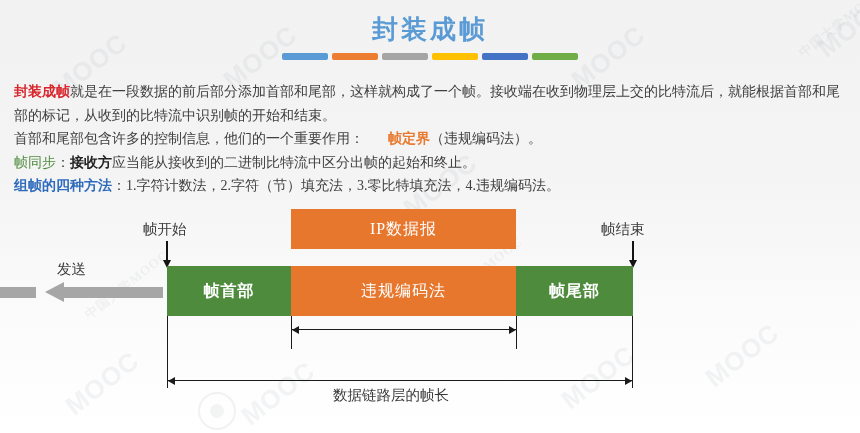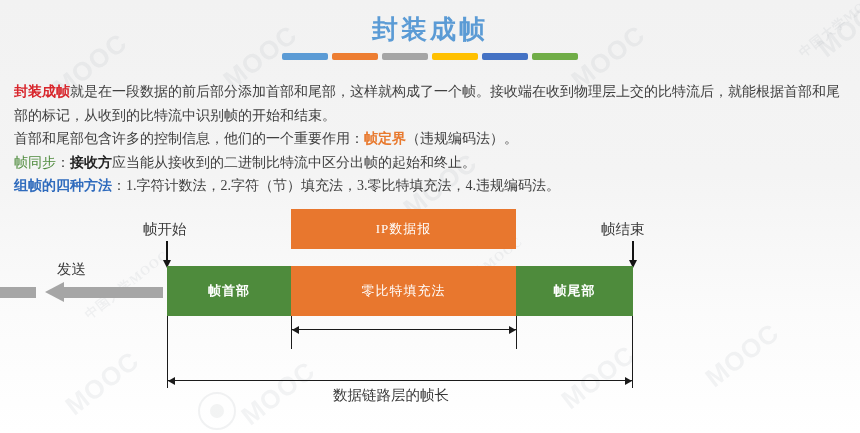--- a/index.html
+++ b/index.html
@@ -84,21 +84,21 @@
     left: 14px;
     top: 80px;
     width: 836px;
     font-size: 14px;
     line-height: 23.5px;
     color: #404040;
     font-family: "Liberation Serif", "DejaVu Serif", serif;
   }
   #body-text p { margin: 0; }
   .kw-red    { color: #d8262c; font-weight: 700; }
-  .kw-orange { color: #e8792e; font-weight: 700; }
+  .kw-orange { color: #e8792e; font-weight: 700; margin-left: 24px; }
   .kw-green  { color: #4e8b3c; font-weight: 400; }
   .kw-blue   { color: #2f6bbd; font-weight: 700; }
   .kw-bold   { color: #222222; font-weight: 700; }
 
   
   #diagram {
     position: absolute;
     left: 0; top: 196px;
     width: 860px; height: 237px;
   }
@@ -111,21 +111,21 @@
     font-family: "Liberation Serif", "DejaVu Serif", serif;
   }
 
   .box {
     position: absolute;
     box-sizing: border-box;
     display: flex;
     align-items: center;
     justify-content: center;
     color: #ffffff;
-    font-size: 13px;
+    font-size: 16px;
     letter-spacing: 1px;
     font-family: "Liberation Serif", "DejaVu Serif", serif;
   }
   .box-ip    { background: #e8772e; }
   .box-green { background: #4e8b3c; font-weight: bold; }
   .box-or    { background: #e8772e; }
 
   
   .vtick {
     position: absolute;
@@ -241,21 +241,21 @@
     <div id="send-stub" style="left:0px; top:91px;"></div>
     <div id="send-arrow" style="left:45px; top:86px; width:120px; height:21px;">
       <div class="head"></div>
       <div class="shaft"></div>
     </div>
 
     <div class="box box-green" style="left:167px; top:70px; width:124px; height:50px;">
       <span>帧首部</span>
     </div>
     <div class="box box-or" style="left:291px; top:70px; width:225px; height:50px;">
-      <span>零比特填充法</span>
+      <span>违规编码法</span>
     </div>
     <div class="box box-green" style="left:516px; top:70px; width:117px; height:50px;">
       <span>帧尾部</span>
     </div>
 
     <div class="guide" style="left:167px; top:120px; height:72px;"></div>
     <div class="guide" style="left:291px; top:120px; height:33px;"></div>
     <div class="guide" style="left:516px; top:120px; height:33px;"></div>
     <div class="guide" style="left:632px; top:120px; height:72px;"></div>
 

